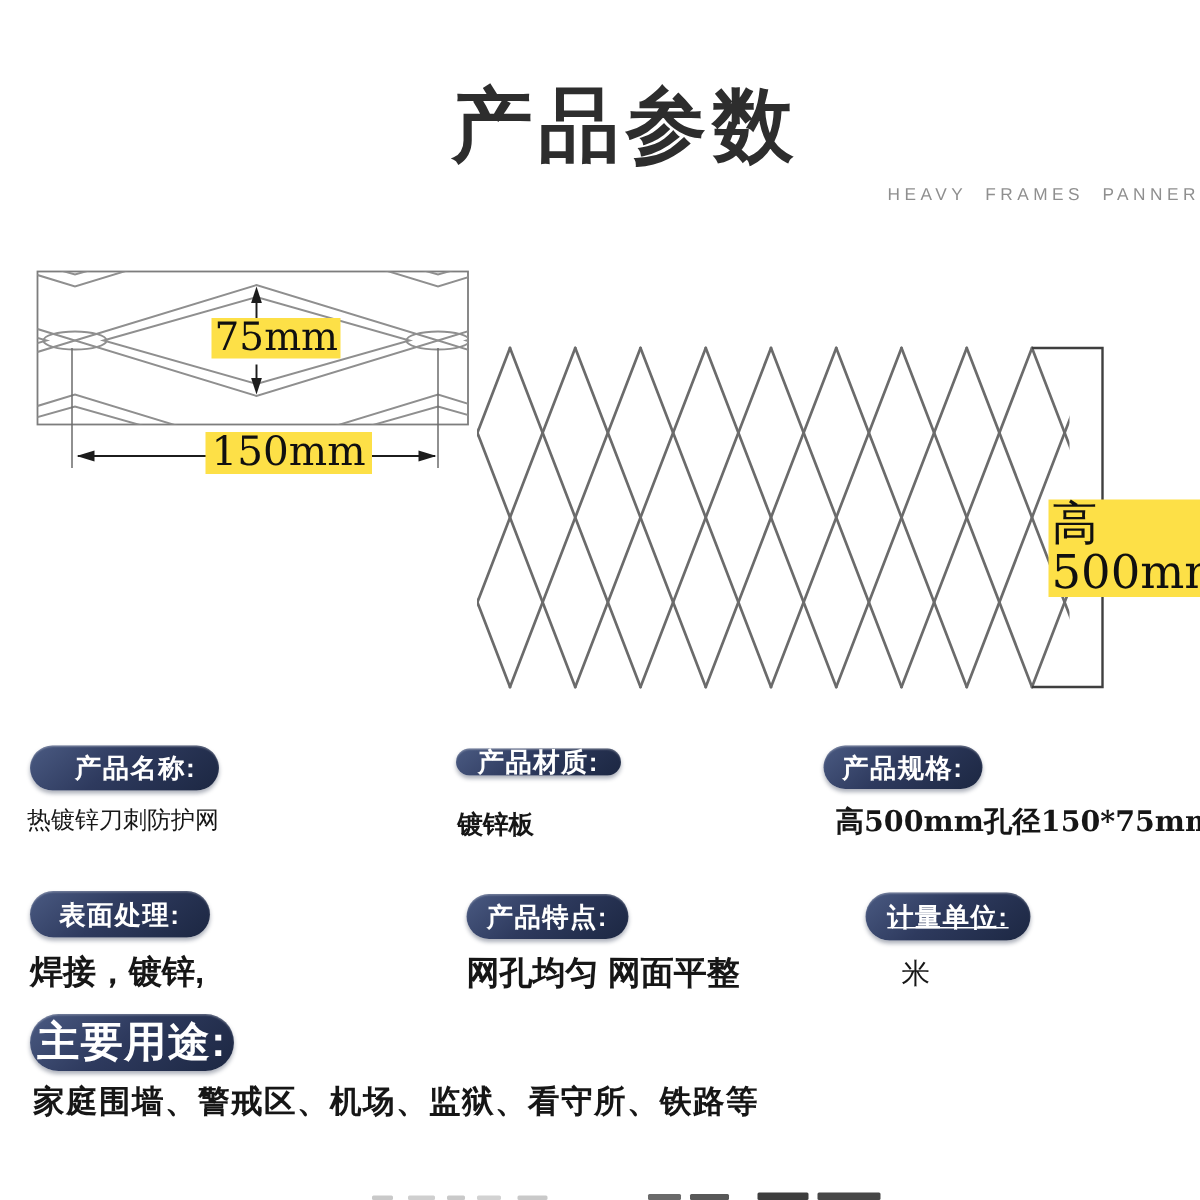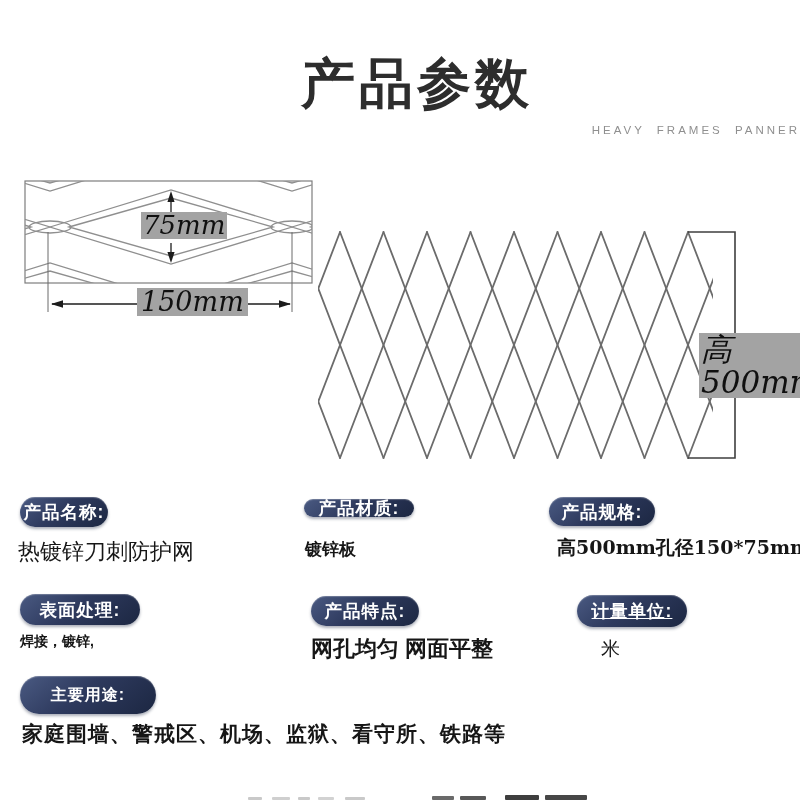--- a/index.html
+++ b/index.html
@@ -16,22 +16,22 @@
     font-family:"Liberation Sans",sans-serif;
     padding-left:17px;
   }
   .page-subtitle{
     left:0;top:124px;width:800px;text-align:right;
     font-size:11.5px;color:#8f8f8f;letter-spacing:3px;word-spacing:6px;
   }
 
   
   .dim-label{
-    background:#a3a3a3;color:#101010;z-index:5;
-    font-family:"DejaVu Serif","Liberation Serif",serif;line-height:1.05;font-style:italic;
+    background:#fde047;color:#101010;z-index:5;
+    font-family:"DejaVu Serif","Liberation Serif",serif;line-height:1.05;
   }
   #dim-75{left:141px;top:212px;font-size:26px;padding:0 2px;}
   #dim-150{left:137px;top:288px;font-size:27px;padding:0 4px;}
   #fence-h{left:699px;top:317px;font-size:31px;padding:0 2px;margin-top:16px;}
 
   
   .badge{
     display:flex;align-items:center;justify-content:center;
     border-radius:20px;color:#ffffff;font-weight:bold;font-size:17.5px;
     background:linear-gradient(140deg,#4a5a82 0%,#2e3a5e 45%,#1c2742 100%);
@@ -130,39 +130,39 @@
       <line x1="775" y1="232" x2="688" y2="458"></line>
     </g>
     <path d="M688,232 H735 V458 H688" fill="none" stroke="#3f3f3f" stroke-width="1.6"></path>
   </g>
 </svg>
 
 <div class="abs dim-label" id="dim-75">75mm</div>
 <div class="abs dim-label" id="dim-150">150mm</div>
 <div class="abs dim-label" id="fence-h">高500mm</div>
 
-<div class="abs badge" style="left:20px;top:497px;width:88px;height:30px;">产品名称:</div>
-<div class="abs spec-value v-serif" style="left:18px;top:537px;font-size:22px;">热镀锌刀刺防护网</div>
+<div class="abs badge" style="left:20px;top:497px;width:111px;height:30px;padding-left:15px;">产品名称:</div>
+<div class="abs spec-value v-serif" style="left:18px;top:537px;font-size:16px;">热镀锌刀刺防护网</div>
 
 <div class="abs badge" style="left:304px;top:499px;width:110px;height:18px;">产品材质:</div>
 <div class="abs spec-value v-sans-bold" style="left:305px;top:538px;font-size:17px;">镀锌板</div>
 
 <div class="abs badge" style="left:549px;top:497px;width:106px;height:29px;">产品规格:</div>
 <div class="abs spec-value v-serif-bold" style="left:557px;top:535px;font-size:19px;">高500mm孔径150*75mm</div>
 
 <div class="abs badge" style="left:20px;top:594px;width:120px;height:31px;">表面处理:</div>
-<div class="abs spec-value v-sans-bold" style="left:20px;top:633px;font-size:14px;">焊接，镀锌,</div>
+<div class="abs spec-value v-sans-bold" style="left:20px;top:633px;font-size:22px;">焊接，镀锌,</div>
 
 <div class="abs badge" style="left:311px;top:596px;width:108px;height:30px;">产品特点:</div>
 <div class="abs spec-value v-sans-bold" style="left:311px;top:634px;font-size:22px;">网孔均匀 网面平整</div>
 
 <div class="abs badge" style="left:577px;top:595px;width:110px;height:32px;text-decoration:underline;">计量单位:</div>
 <div class="abs spec-value v-serif" style="left:601px;top:636px;font-size:19px;">米</div>
 
-<div class="abs badge" style="left:20px;top:676px;width:136px;height:38px;font-size:16px;border-radius:22px;">主要用途:</div>
+<div class="abs badge" style="left:20px;top:676px;width:136px;height:38px;font-size:28px;border-radius:22px;">主要用途:</div>
 <div class="abs spec-value v-sans-bold" style="left:22px;top:720px;font-size:21px;letter-spacing:1px;">家庭围墙、警戒区、机场、监狱、看守所、铁路等</div>
 
 <div>
   <span class="frag" style="left:248px;width:14px;height:3px;background:#c9c9c9;"></span>
   <span class="frag" style="left:272px;width:18px;height:3px;background:#cfcfcf;"></span>
   <span class="frag" style="left:298px;width:12px;height:3px;background:#c9c9c9;"></span>
   <span class="frag" style="left:318px;width:16px;height:3px;background:#d2d2d2;"></span>
   <span class="frag" style="left:345px;width:20px;height:3px;background:#c9c9c9;"></span>
   <span class="frag" style="left:432px;width:22px;height:4px;background:#6a6a6a;"></span>
   <span class="frag" style="left:460px;width:26px;height:4px;background:#585858;"></span>

